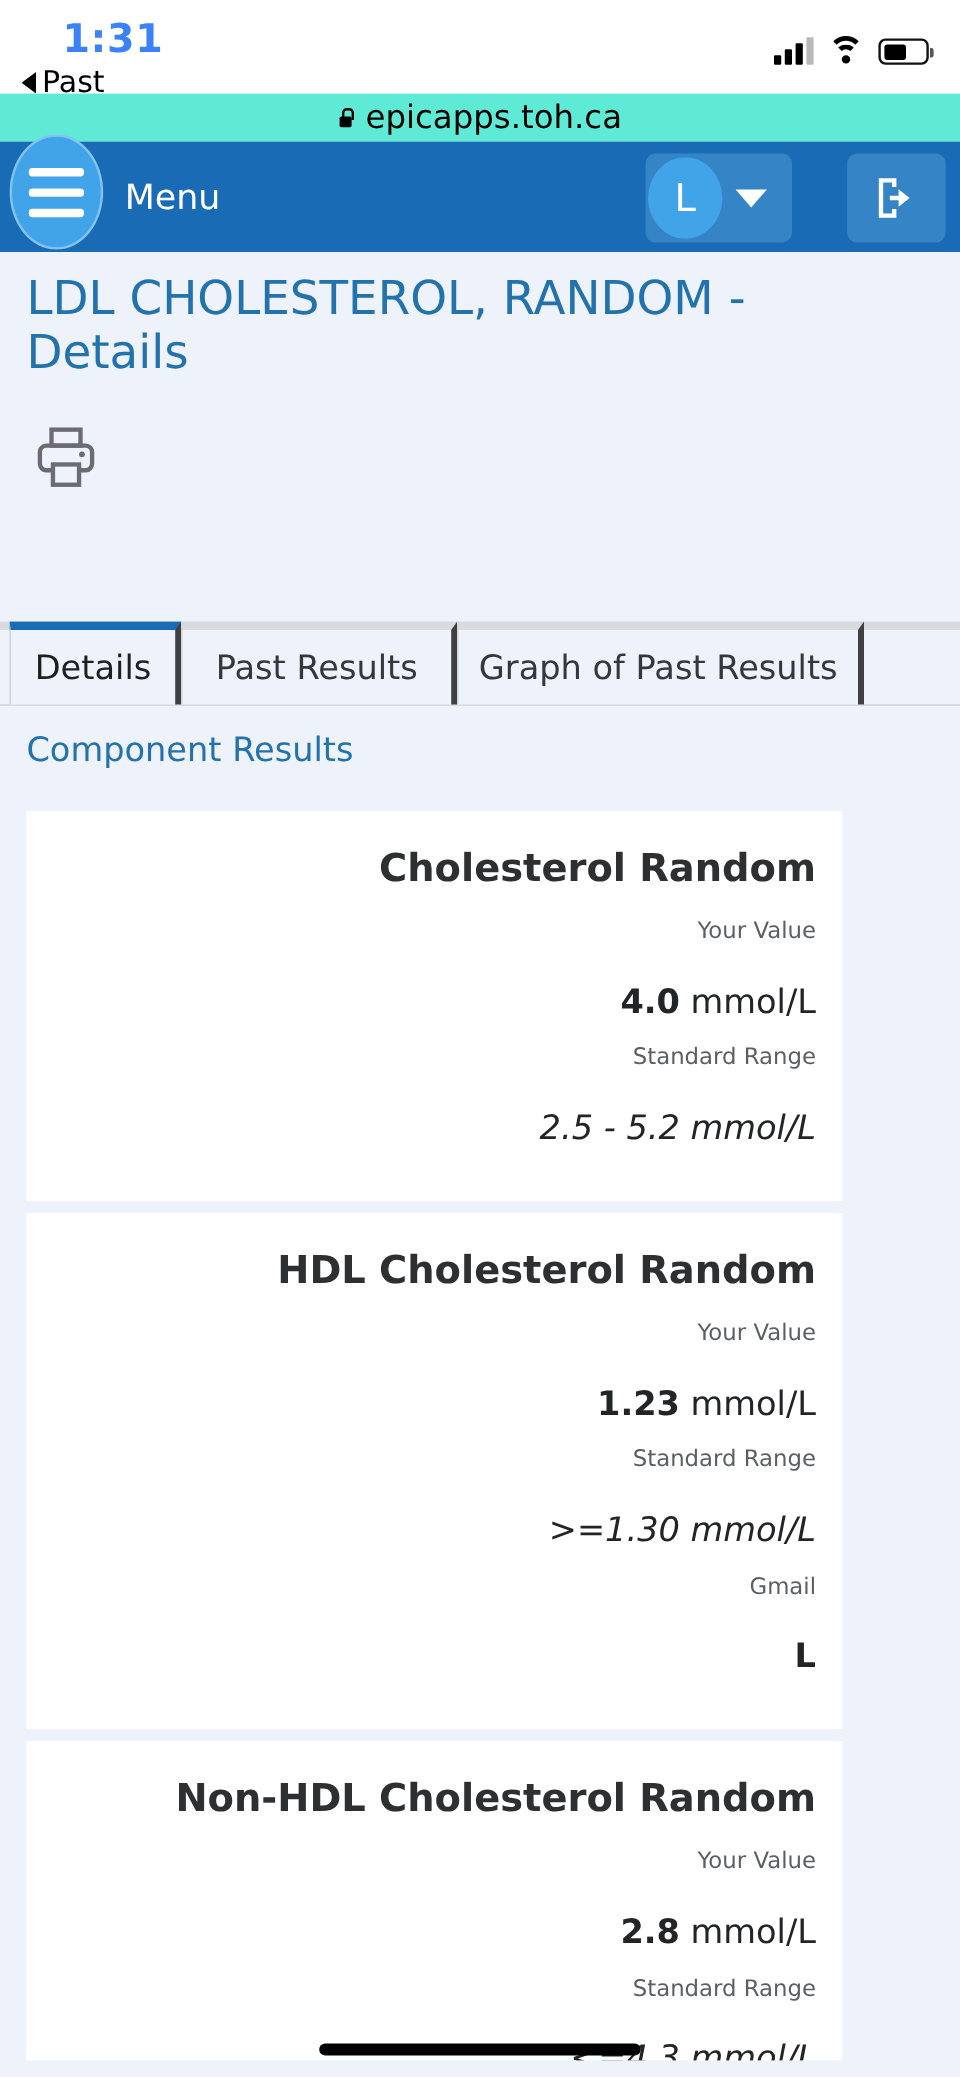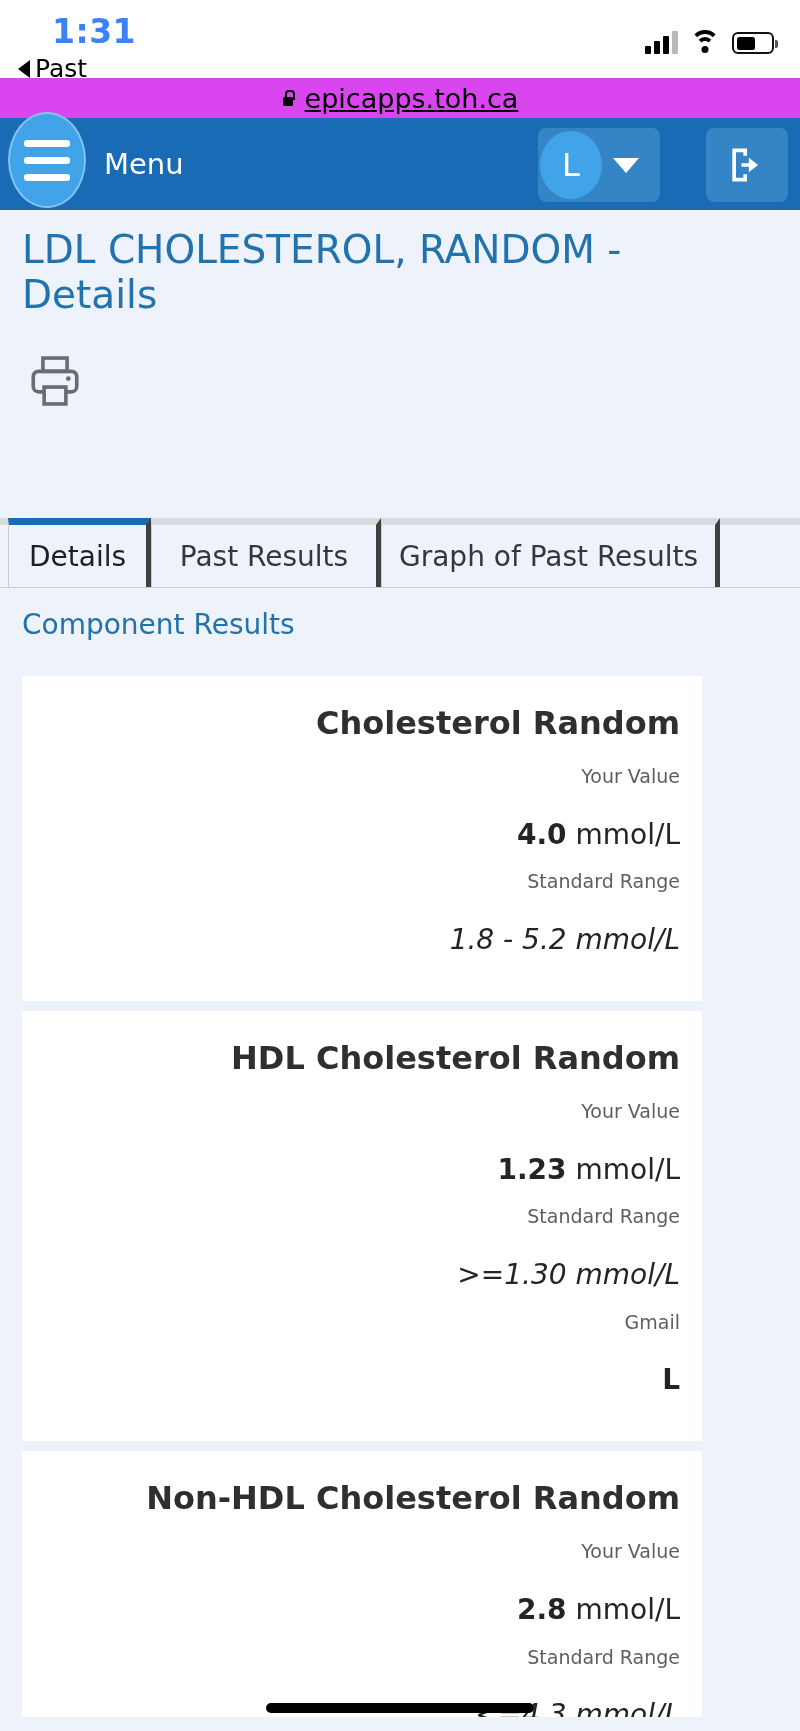--- a/index.html
+++ b/index.html
@@ -66,21 +66,21 @@
   }
   .batt .tip {
     position: absolute; right: -6px; top: 6px;
     width: 3px; height: 8px; background: #555; border-radius: 0 2px 2px 0;
   }
 
   
   .urlbar {
     position: absolute; top: 78px; left: 0; right: 0; height: 40px;
     display: flex; align-items: center; justify-content: center;
-    gap: 10px; background: #d946ef; text-decoration: underline;
+    gap: 10px; background: #5eead4;
   }
   .urlbar .lock {
     width: 13px; height: 16px; position: relative;
   }
   .urlbar .lock::before {
     content:""; position:absolute; left: 1.5px; bottom: 0;
     width: 10px; height: 9px; background: #000; border-radius: 1.5px;
   }
   .urlbar .lock::after {
     content:""; position:absolute; left: 3.5px; top: 0;
@@ -257,21 +257,21 @@
   <div class="cards">
 
     <div class="card">
       <div class="card-title">Cholesterol Random</div>
       <div class="field">
         <div class="field-label">Your Value</div>
         <div class="field-value"><span class="strong">4.0</span> <span>mmol/L</span></div>
       </div>
       <div class="field">
         <div class="field-label">Standard Range</div>
-        <div class="field-value italic">1.8 - 5.2 mmol/L</div>
+        <div class="field-value italic">2.5 - 5.2 mmol/L</div>
       </div>
     </div>
 
     <div class="card">
       <div class="card-title">HDL Cholesterol Random</div>
       <div class="field">
         <div class="field-label">Your Value</div>
         <div class="field-value"><span class="strong">1.23</span> <span>mmol/L</span></div>
       </div>
       <div class="field">

